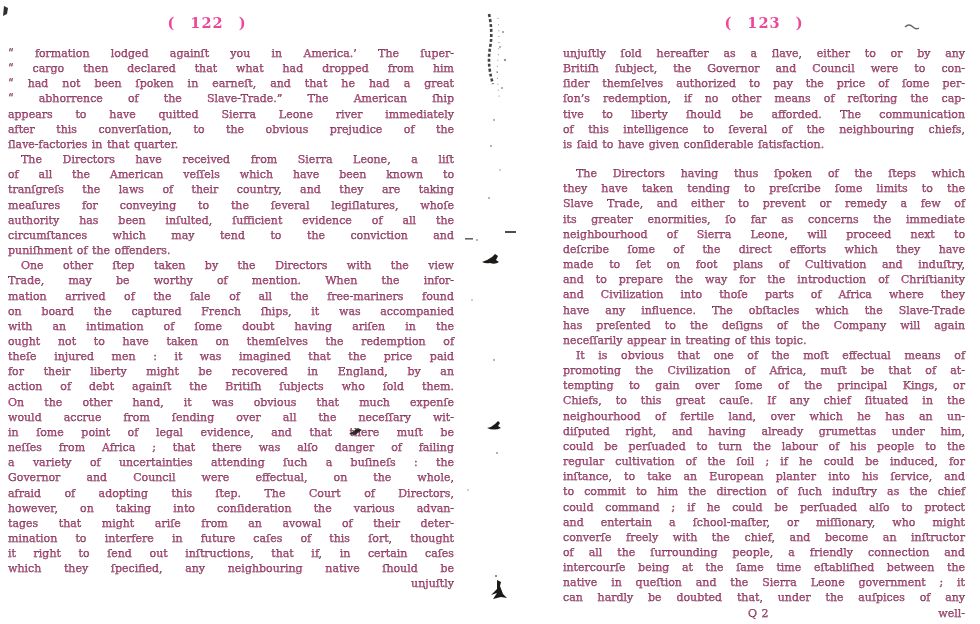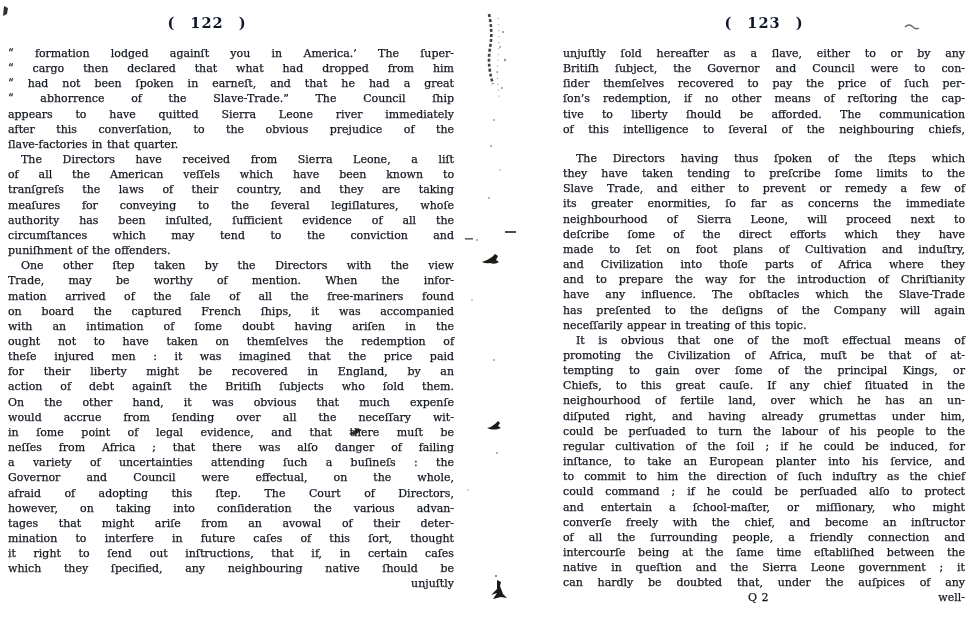--- a/index.html
+++ b/index.html
@@ -1,17 +1,17 @@
 <!DOCTYPE html>
 <html><head>
 <meta charset="utf-8">
 <style>
   html,body{margin:0;padding:0;background:#ffffff;width:980px;height:624px;overflow:hidden;}
   .spread{position:relative;width:980px;height:624px;background:#ffffff;
-          font-family:"DejaVu Serif","Liberation Serif",serif;color:#0f172a;}
+          font-family:"DejaVu Serif","Liberation Serif",serif;color:#ec4899;}
   .page{position:absolute;top:6px;}
   .page-left{left:8px;width:446px;}
   .page-right{left:563px;width:402px;}
   .page-header{padding-top:8px;height:22px;margin-bottom:10px;text-align:center;
                font-size:14.5px;letter-spacing:1px;word-spacing:9px;font-weight:bold;}
   .page-left .page-header{position:relative;left:-24px;}
   .page-body{font-size:11px;line-height:15.15px;-webkit-text-stroke:.25px #1c1916;word-spacing:1px;}
   .page-right .page-body{font-size:11px;}
   .ln{text-align:justify;text-align-last:justify;}
   .a-l{text-align-last:left;}
@@ -27,21 +27,21 @@
 <body>
 
 <div class="spread">
 
   <section class="page page-left">
     <div class="page-header">(  122  )</div>
     <div class="page-body">
         <div class="ln a-j">“ formation lodged againſt you in America.’  The ſuper-</div>
         <div class="ln a-j">“ cargo then declared that what had dropped from him</div>
         <div class="ln a-j">“ had not been ſpoken in earneſt, and that he had a great</div>
-        <div class="ln a-j">“ abhorrence of the Slave-Trade.”  The Council ſhip</div>
+        <div class="ln a-j">“ abhorrence of the Slave-Trade.”  The American ſhip</div>
         <div class="ln a-j">appears to have quitted Sierra Leone river immediately</div>
         <div class="ln a-j">after this converſation, to the obvious prejudice of the</div>
         <div class="ln a-l">ſlave-factories in that quarter.</div>
         <div class="ln a-j ind">The Directors have received from Sierra Leone, a liſt</div>
         <div class="ln a-j">of all the American veſſels which have been known to</div>
         <div class="ln a-j">tranſgreſs the laws of their country, and they are taking</div>
         <div class="ln a-j">meaſures for conveying to the ſeveral legiſlatures, whoſe</div>
         <div class="ln a-j">authority has been inſulted, ſufficient evidence of all the</div>
         <div class="ln a-j">circumſtances which may tend to the conviction and</div>
         <div class="ln a-l">puniſhment of the offenders.</div>
@@ -68,34 +68,35 @@
         <div class="ln a-j">which they ſpecified, any neighbouring native ſhould be</div>
         <div class="ln a-r">unjuſtly</div>
       </div>
   </section>
 
   <section class="page page-right">
     <div class="page-header">(  123  )</div>
     <div class="page-body">
         <div class="ln a-j">unjuſtly ſold hereafter as a ſlave, either to or by any</div>
         <div class="ln a-j">Britiſh ſubject, the Governor and Council were to con-</div>
-        <div class="ln a-j">ſider themſelves recovered to pay the price of ſuch per-</div>
+        <div class="ln a-j">ſider themſelves authorized to pay the price of ſome per-</div>
         <div class="ln a-j">ſon’s redemption, if no other means of reſtoring the cap-</div>
         <div class="ln a-j">tive to liberty ſhould be afforded.  The communication</div>
         <div class="ln a-j">of this intelligence to ſeveral of the neighbouring chiefs,</div>
+        <div class="ln a-l">is ſaid to have given conſiderable ſatisfaction.</div>
         <div class="ln gap"></div>
         <div class="ln a-j ind">The Directors having thus ſpoken of the ſteps which</div>
         <div class="ln a-j">they have taken tending to preſcribe ſome limits to the</div>
         <div class="ln a-j">Slave Trade, and either to prevent or remedy a few of</div>
         <div class="ln a-j">its greater enormities, ſo far as concerns the immediate</div>
         <div class="ln a-j">neighbourhood of Sierra Leone, will proceed next to</div>
         <div class="ln a-j">deſcribe ſome of the direct efforts which they have</div>
         <div class="ln a-j">made to ſet on foot plans of Cultivation and induſtry,</div>
+        <div class="ln a-j">and to prepare the way for the introduction of Chriſtianity</div>
         <div class="ln a-j">and Civilization into thoſe parts of Africa where they</div>
-        <div class="ln a-j">and to prepare the way for the introduction of Chriſtianity</div>
         <div class="ln a-j">have any influence. The obſtacles which the Slave-Trade</div>
         <div class="ln a-j">has preſented to the deſigns of the Company will again</div>
         <div class="ln a-l">neceſſarily appear in treating of this topic.</div>
         <div class="ln a-j ind">It is obvious that one of the moſt effectual means of</div>
         <div class="ln a-j">promoting the Civilization of Africa, muſt be that of at-</div>
         <div class="ln a-j">tempting to gain over ſome of the principal Kings, or</div>
         <div class="ln a-j">Chiefs, to this great cauſe.  If any chief ſituated in the</div>
         <div class="ln a-j">neighourhood of fertile land, over which he has an un-</div>
         <div class="ln a-j">diſputed right, and having already grumettas under him,</div>
         <div class="ln a-j">could be perſuaded to turn the labour of his people to the</div>

